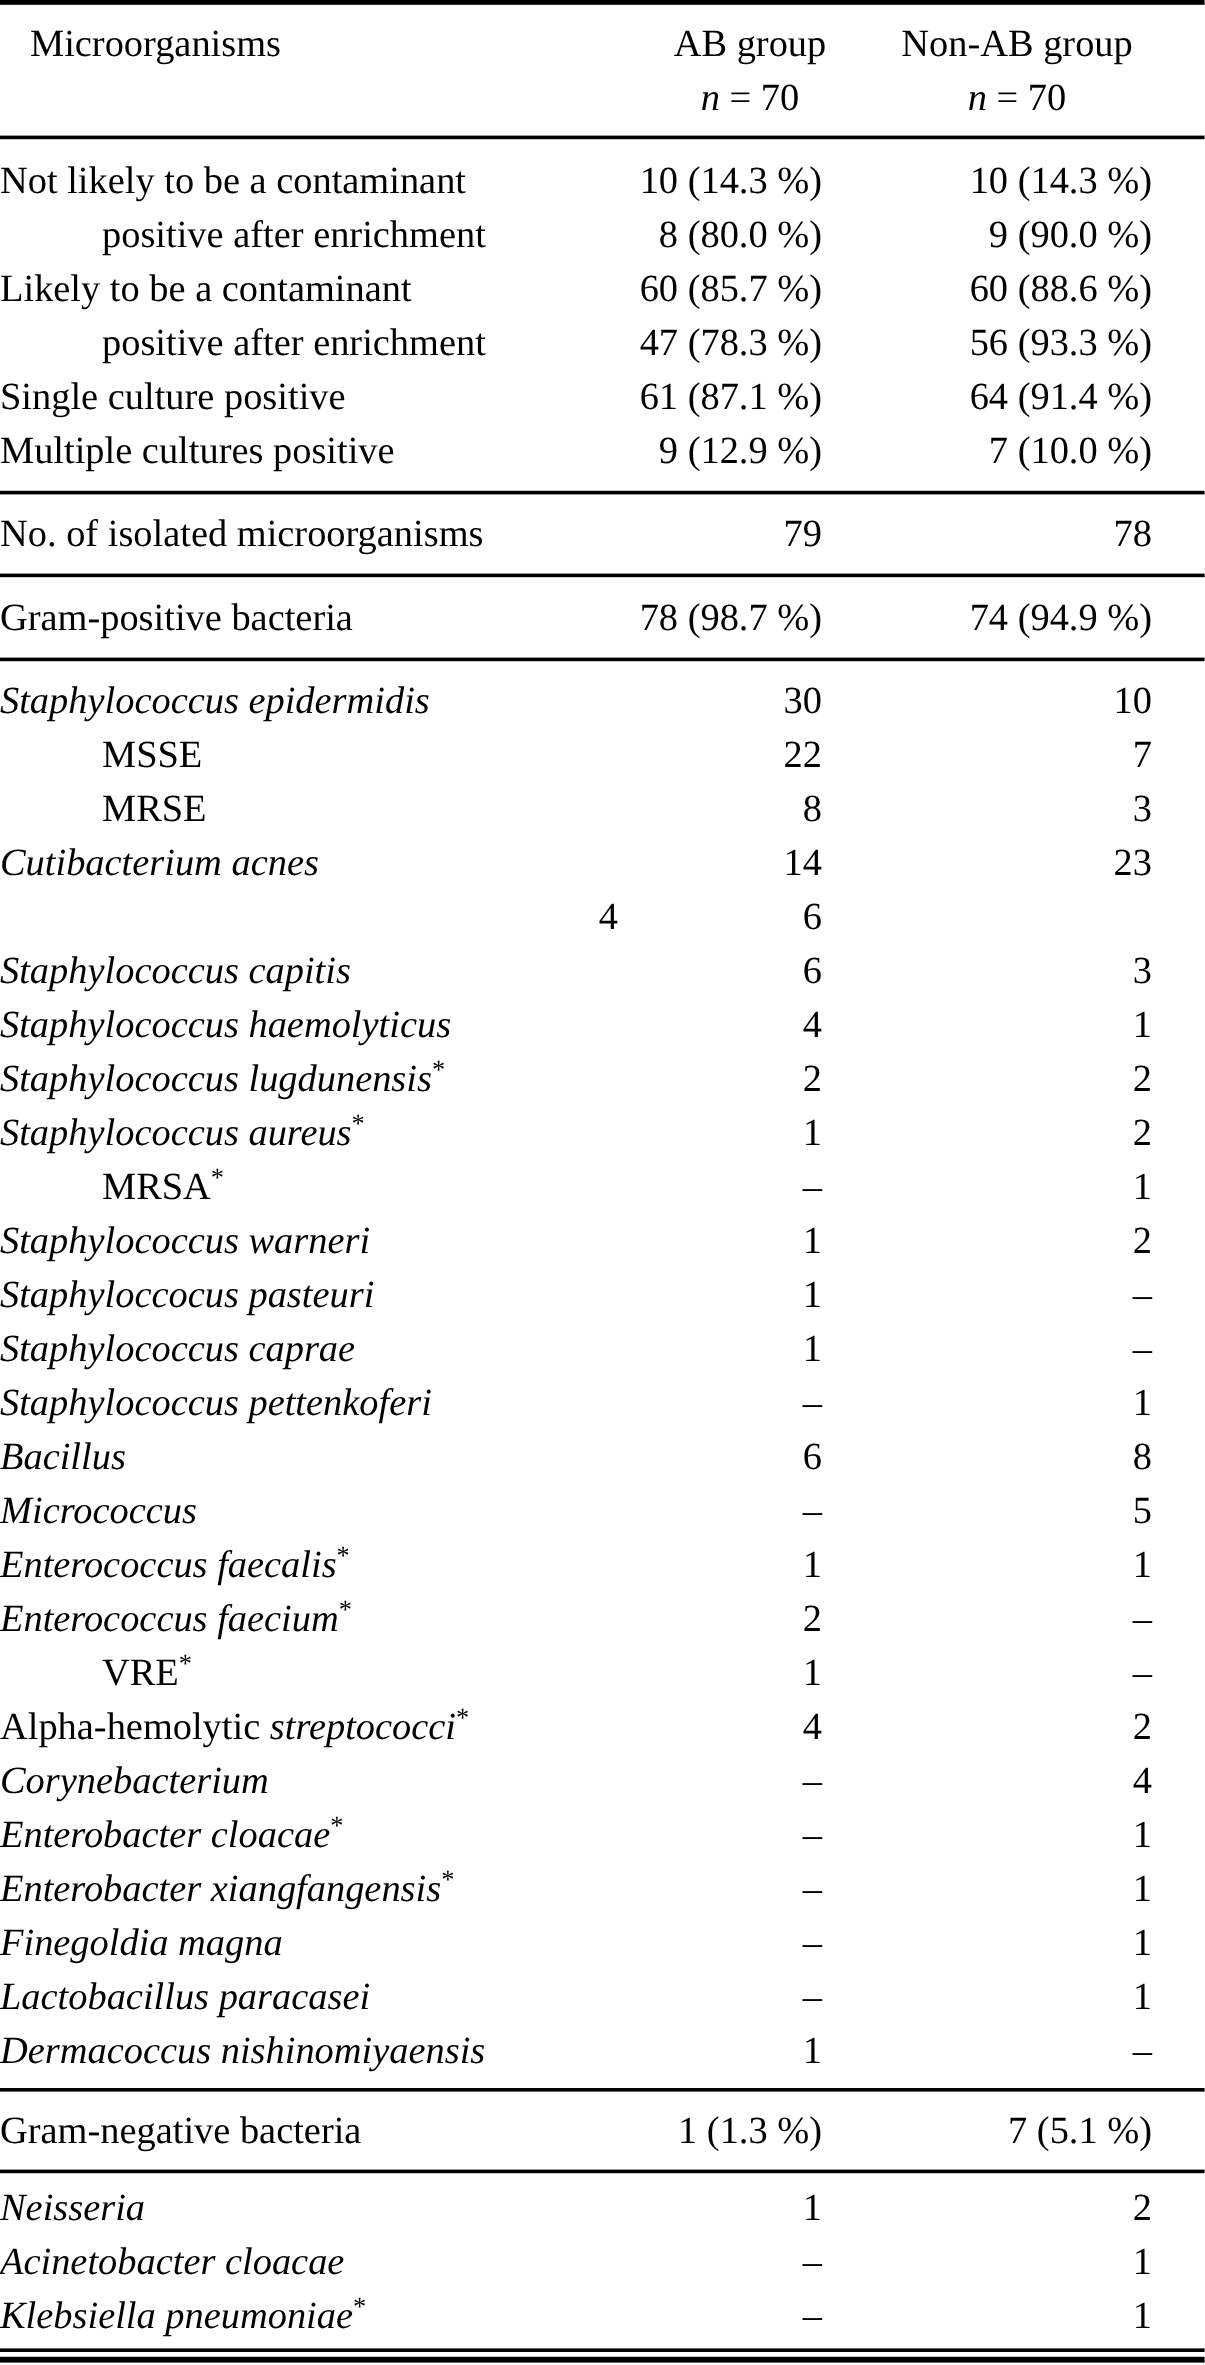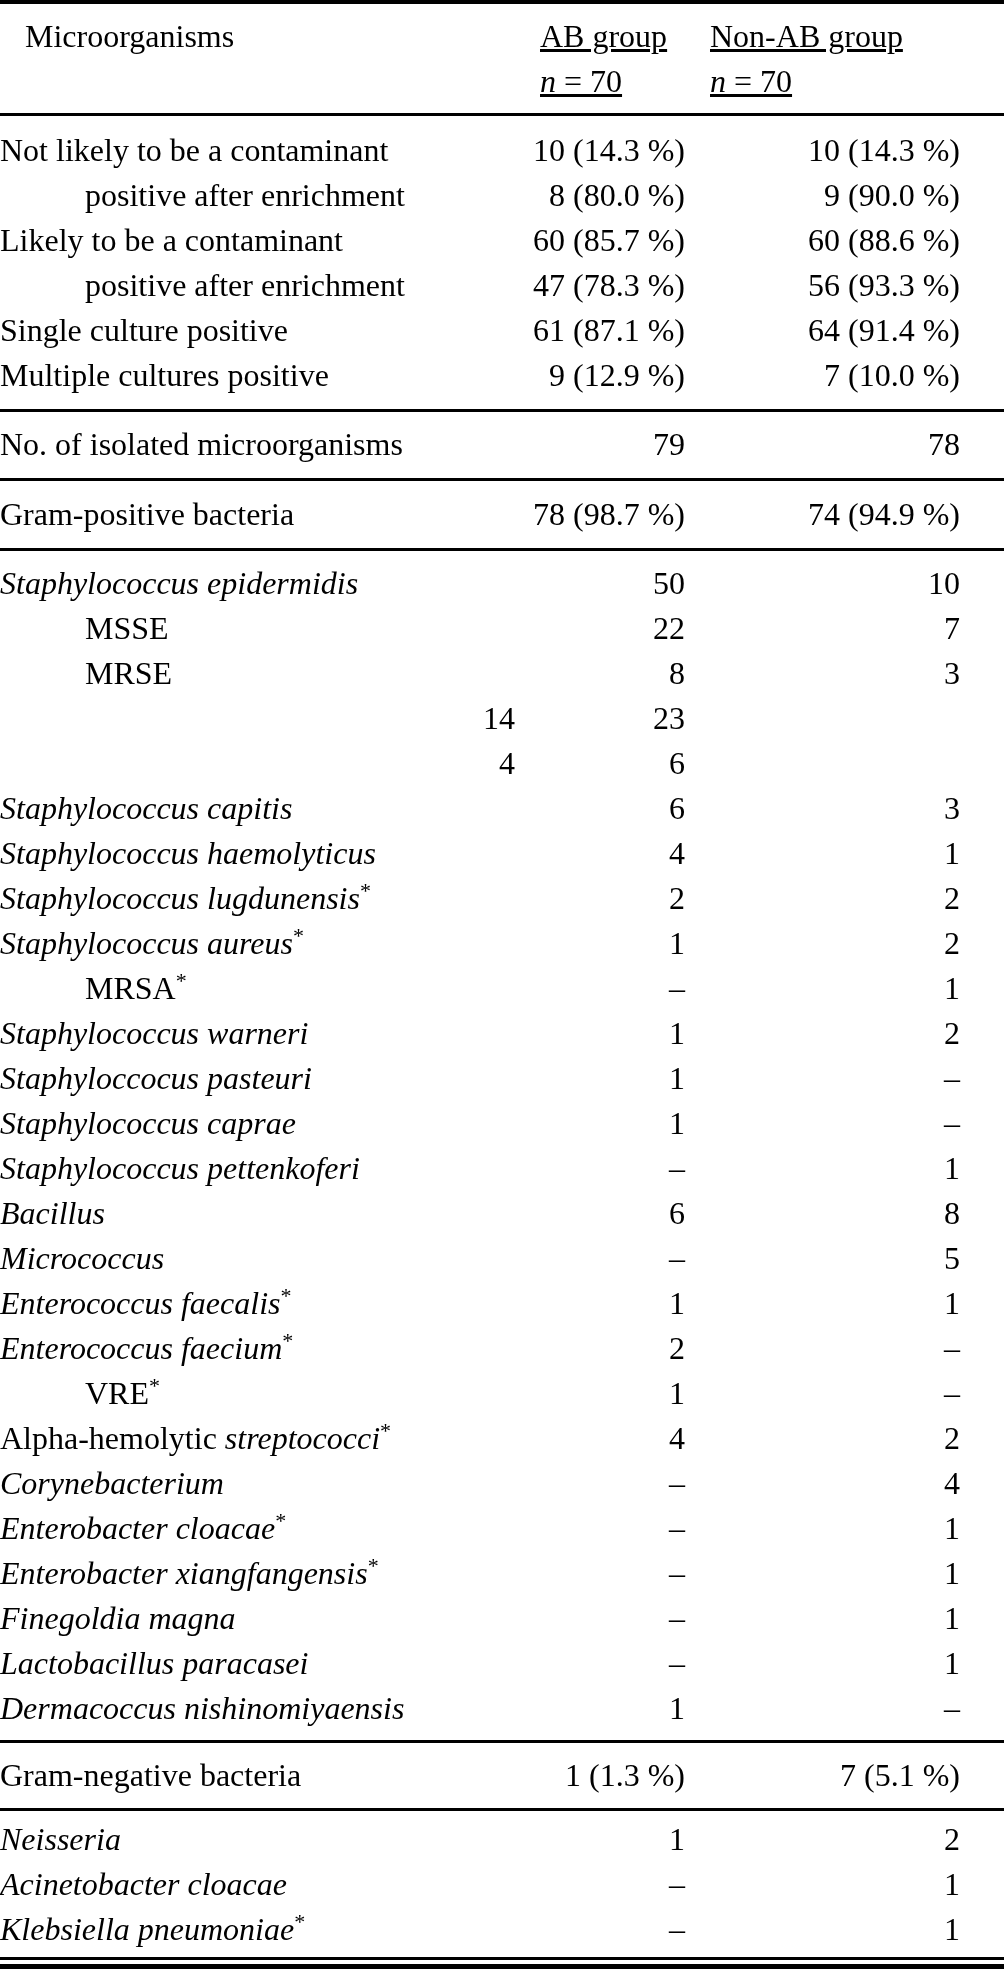--- a/index.html
+++ b/index.html
@@ -13,21 +13,21 @@
   .rule { width: 1004px; background: #000; height: 3px; }
   .rule.top { height: 4px; }
   .rule.thickb { height: 5px; margin-top: 4px; }
   .inner { padding: 0 19px 0 25px; box-sizing: border-box; }
   .hgrid {
     display: grid;
     grid-template-columns: 515px 170px 275px;
     padding: 10px 19px 9px 25px;
   }
   .hcell { line-height: 45px; height: 45px; white-space: nowrap; }
-  .hcell.r { text-align: left; text-decoration: underline; }
+  .hcell.r { text-align: center; }
   .pre { white-space: pre; }
   .row {
     display: grid;
     grid-template-columns: 515px 170px 275px;
     height: 45px;
     line-height: 45px;
     white-space: nowrap;
   }
   .cell { overflow: visible; }
   .cell.num { text-align: right; font-style: normal; }
@@ -113,34 +113,35 @@
         <div class="row">
           <div class="cell label"><span class="rm">Gram-positive bacteria</span></div>
           <div class="cell num">78 (98.7 %)</div>
           <div class="cell num">74 (94.9 %)</div>
         </div>
       </div>
       <div class="rule"></div>
       <div class="inner s3">
         <div class="row">
           <div class="cell label"><span class="it">Staphylococcus epidermidis</span></div>
-          <div class="cell num">50</div>
+          <div class="cell num">30</div>
           <div class="cell num">10</div>
         </div>
         <div class="row">
           <div class="cell label indent"><span class="rm">MSSE</span></div>
           <div class="cell num">22</div>
           <div class="cell num">7</div>
         </div>
         <div class="row">
           <div class="cell label indent"><span class="rm">MRSE</span></div>
           <div class="cell num">8</div>
           <div class="cell num">3</div>
         </div>
         <div class="row">
+          <div class="cell label"><span class="it">Cutibacterium acnes</span></div>
           <div class="cell num">14</div>
           <div class="cell num">23</div>
         </div>
         <div class="row">
           <div class="cell num">4</div>
           <div class="cell num">6</div>
         </div>
         <div class="row">
           <div class="cell label"><span class="it">Staphylococcus capitis</span></div>
           <div class="cell num">6</div>

